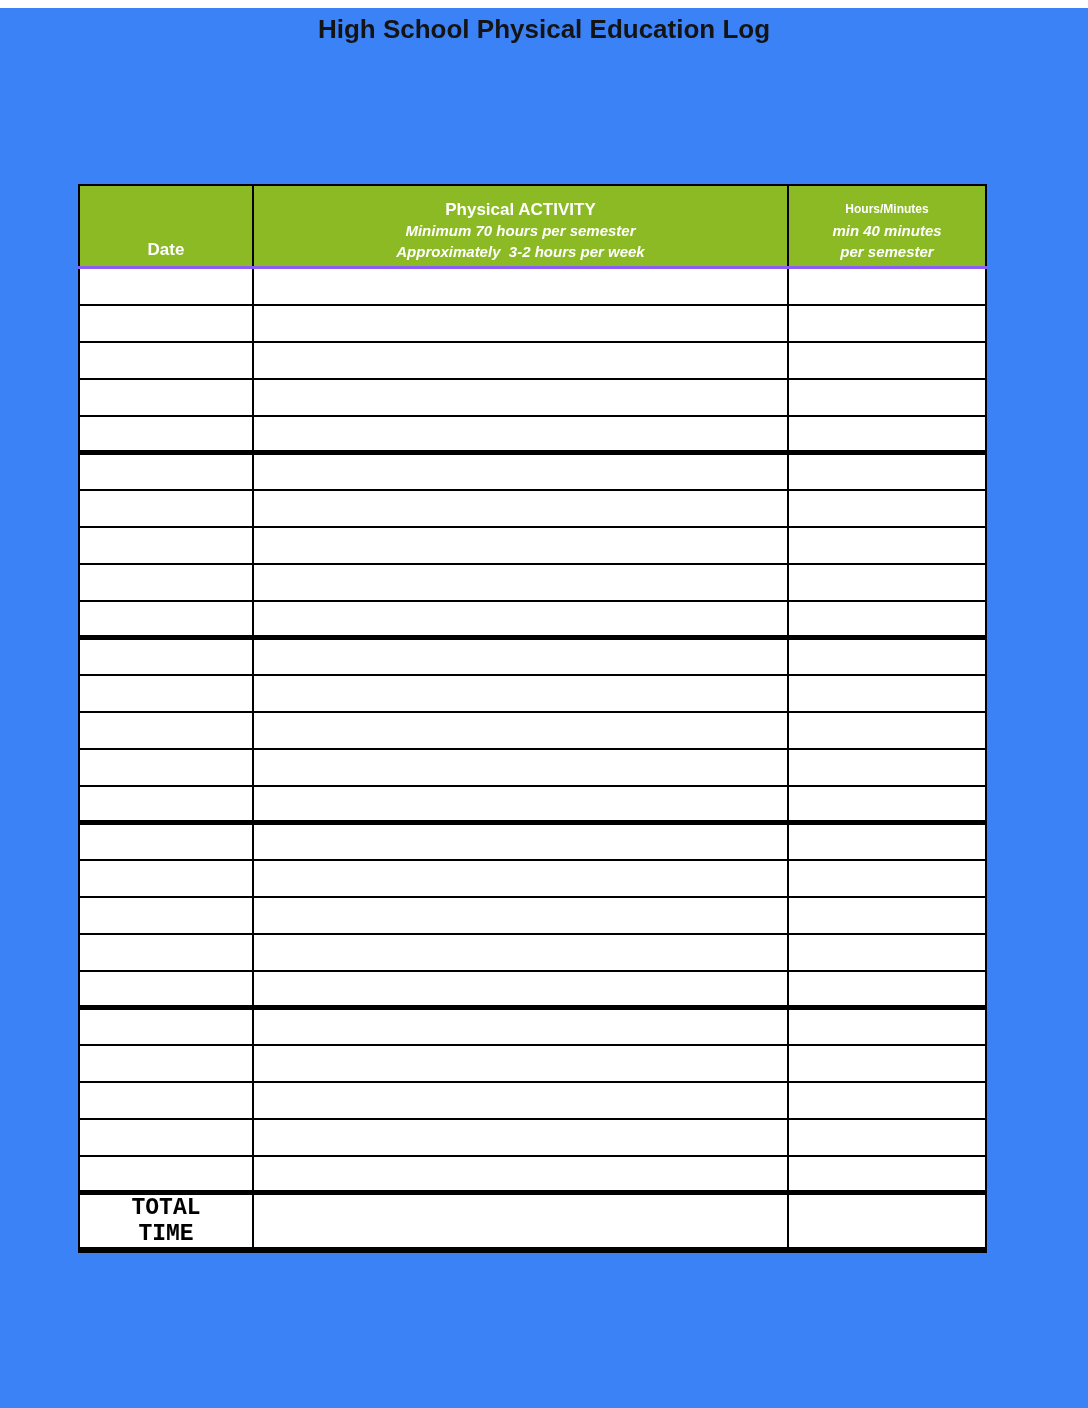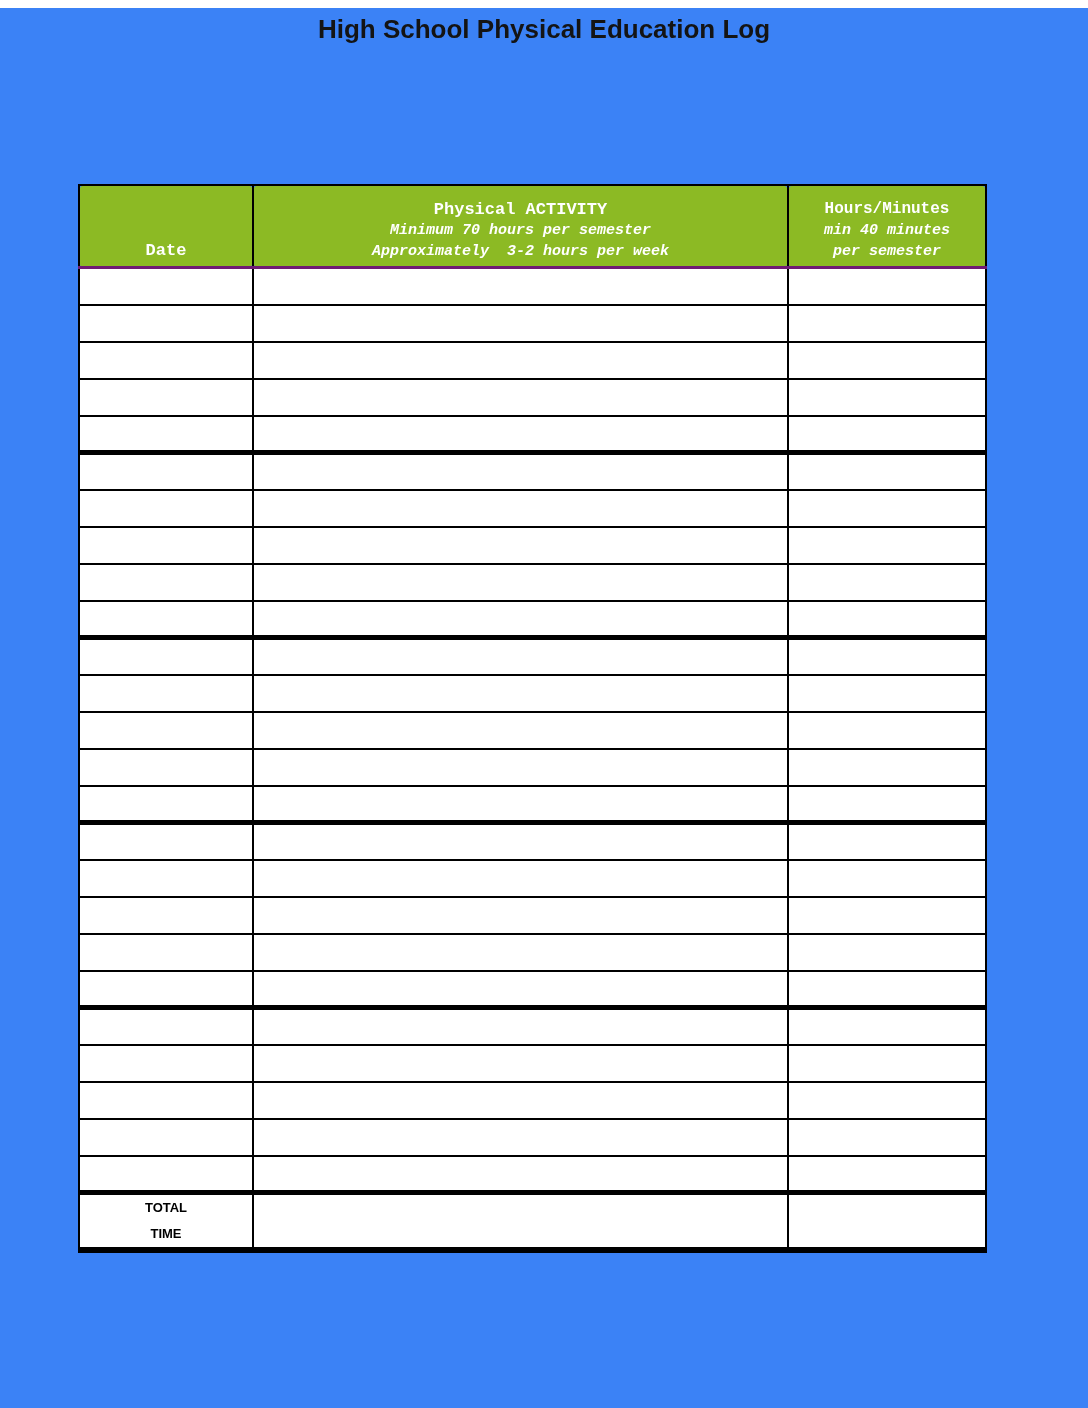--- a/index.html
+++ b/index.html
@@ -60,44 +60,43 @@
   .log-table th, .log-table td {
     border: 2px solid #000;
     padding: 0;
     background: #fff;
   }
   .header-row th {
     height: 80px;
     vertical-align: bottom;
     text-align: center;
     color: #ffffff;
-    font-family: Liberation Mono, monospace;
-    border-bottom: 3px solid #701a75;
-    border-radius: 6px;
+    font-family: Liberation Sans, sans-serif;
+    border-bottom: 3px solid #8b5cf6;
   }
   .hdr-pad { padding-bottom: 4px; }
   .hdr-date { font-size: 17px; font-weight: 700; padding-bottom: 6px; }
   .hdr-title  { font-size: 17px; font-weight: 700; line-height: 21px; }
-  .hdr-title2 { font-size: 16px; font-weight: 700; line-height: 21px; }
+  .hdr-title2 { font-size: 12px; font-weight: 700; line-height: 21px; }
   .hdr-sub { font-size: 15px; font-weight: 700; font-style: italic; line-height: 21px; white-space: pre-wrap; }
 
   .log-table tbody tr { height: 37px; }
   .log-table tbody tr.group-end td { border-bottom: 5px solid #000; }
 
   .total-row td {
     height: 52px;
     border-top: 5px solid #000;
     border-bottom: 6px solid #000;
   }
   .total-label-cell {
     text-align: center;
     vertical-align: middle;
-    font-family: Liberation Sans, sans-serif;
+    font-family: Liberation Mono, monospace;
     font-weight: 700;
-    font-size: 13px;
+    font-size: 23px;
   }
   .total-label-cell div { line-height: 26px; }
 </style>
 </head>
 <body>
 
 <div class="page">
 
   <h1 class="page-title">High School Physical Education Log</h1>
 

